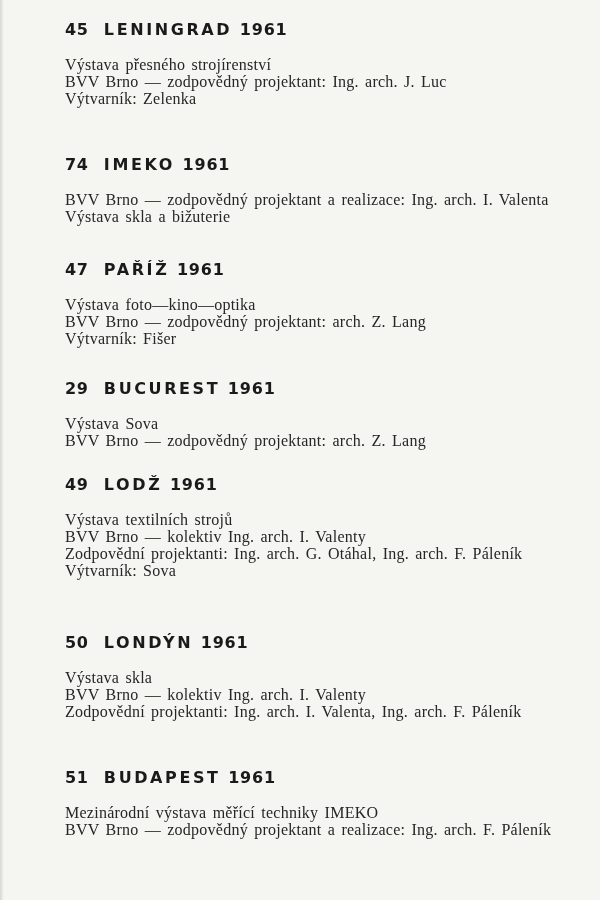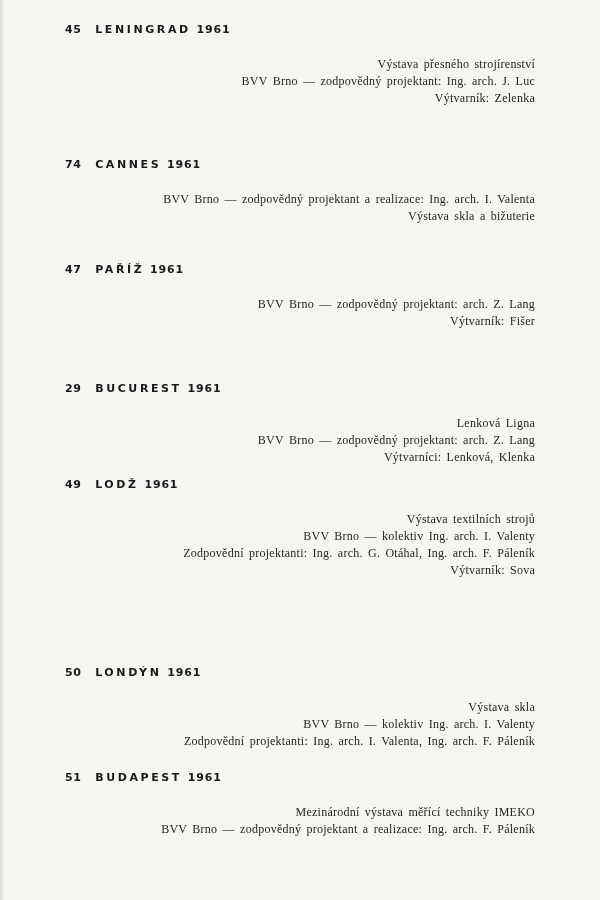--- a/index.html
+++ b/index.html
@@ -22,49 +22,48 @@
       background: linear-gradient(to right, #d8d8d2, #f5f5f2);
     }
     .entry {
       position: absolute;
       left: 65px;
       width: 470px;
     }
     .entry-heading {
       font-family: "DejaVu Sans", sans-serif;
       font-weight: bold;
-      font-size: 11px;
+      font-size: 16px;
       color: #1a1a1a;
       letter-spacing: 2px;
       height: 16px;
       line-height: 16px;
       margin-bottom: 18px;
       white-space: nowrap;
     }
     .entry-number {
       letter-spacing: 0.5px;
       margin-right: 8px;
       font-weight: bold;
     }
     .entry-place {
       letter-spacing: 2.6px;
     }
     .entry-year {
       letter-spacing: 0.8px;
     }
     .entry-line {
       font-family: "Liberation Serif", serif;
-      font-size: 12px;
+      font-size: 16px;
       color: #262626;
       line-height: 17px;
       height: 17px;
       white-space: nowrap;
       letter-spacing: 0.25px;
       word-spacing: 2px;
-      text-align: right;
     }
   </style>
 </head>
 <body>
 
 <div class="page-edge"></div>
 
 <div class="entry" style="top:22px;">
   <div class="entry-heading">
     <span class="entry-number">45</span>
@@ -72,61 +71,61 @@
     <span class="entry-year">1961</span>
   </div>
   <div class="entry-line">Výstava přesného strojírenství</div>
   <div class="entry-line">BVV Brno — zodpovědný projektant: Ing. arch. J. Luc</div>
   <div class="entry-line">Výtvarník: Zelenka</div>
 </div>
 
 <div class="entry" style="top:157px;">
   <div class="entry-heading">
     <span class="entry-number">74</span>
-    <span class="entry-place">CANNES</span>
+    <span class="entry-place">IMEKO</span>
     <span class="entry-year">1961</span>
   </div>
   <div class="entry-line">BVV Brno — zodpovědný projektant a realizace: Ing. arch. I. Valenta</div>
   <div class="entry-line">Výstava skla a bižuterie</div>
 </div>
 
 <div class="entry" style="top:262px;">
   <div class="entry-heading">
     <span class="entry-number">47</span>
     <span class="entry-place">PAŘÍŽ</span>
     <span class="entry-year">1961</span>
   </div>
+  <div class="entry-line">Výstava foto—kino—optika</div>
   <div class="entry-line">BVV Brno — zodpovědný projektant: arch. Z. Lang</div>
   <div class="entry-line">Výtvarník: Fišer</div>
 </div>
 
 <div class="entry" style="top:381px;">
   <div class="entry-heading">
     <span class="entry-number">29</span>
     <span class="entry-place">BUCUREST</span>
     <span class="entry-year">1961</span>
   </div>
-  <div class="entry-line">Lenková Ligna</div>
+  <div class="entry-line">Výstava Sova</div>
   <div class="entry-line">BVV Brno — zodpovědný projektant: arch. Z. Lang</div>
-  <div class="entry-line">Výtvarníci: Lenková, Klenka</div>
 </div>
 
 <div class="entry" style="top:477px;">
   <div class="entry-heading">
     <span class="entry-number">49</span>
     <span class="entry-place">LODŽ</span>
     <span class="entry-year">1961</span>
   </div>
   <div class="entry-line">Výstava textilních strojů</div>
   <div class="entry-line">BVV Brno — kolektiv Ing. arch. I. Valenty</div>
   <div class="entry-line">Zodpovědní projektanti: Ing. arch. G. Otáhal, Ing. arch. F. Páleník</div>
   <div class="entry-line">Výtvarník: Sova</div>
 </div>
 
-<div class="entry" style="top:635px;margin-top:30px;">
+<div class="entry" style="top:635px;">
   <div class="entry-heading">
     <span class="entry-number">50</span>
     <span class="entry-place">LONDÝN</span>
     <span class="entry-year">1961</span>
   </div>
   <div class="entry-line">Výstava skla</div>
   <div class="entry-line">BVV Brno — kolektiv Ing. arch. I. Valenty</div>
   <div class="entry-line">Zodpovědní projektanti: Ing. arch. I. Valenta, Ing. arch. F. Páleník</div>
 </div>
 

